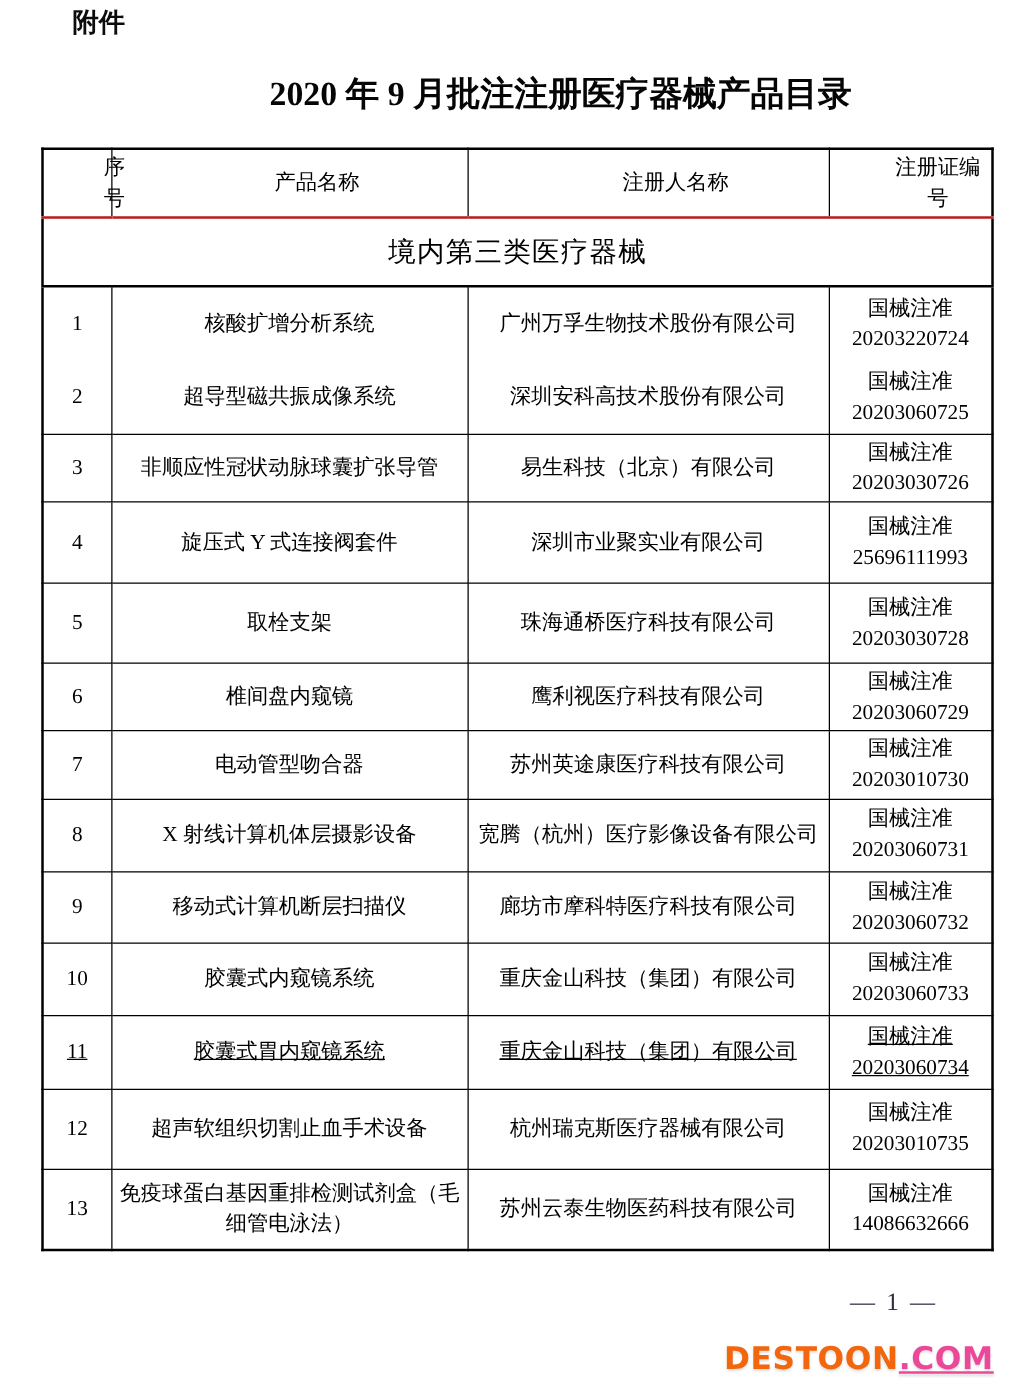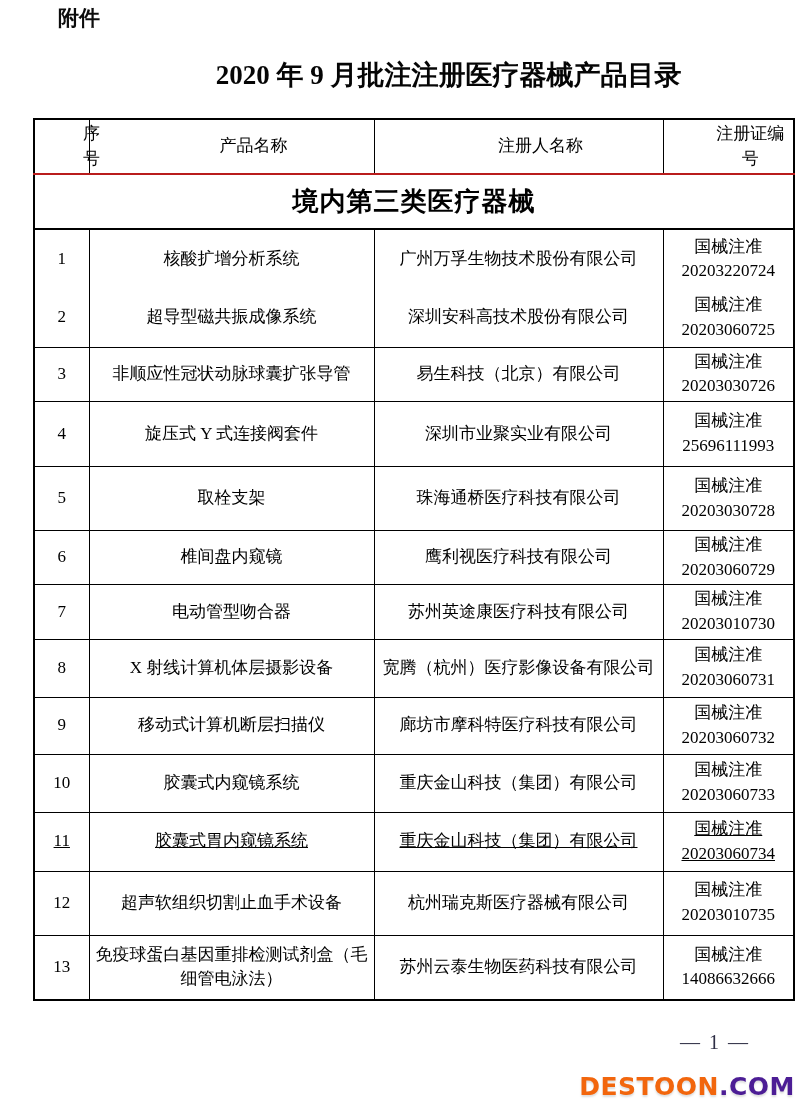--- a/index.html
+++ b/index.html
@@ -56,22 +56,22 @@
     text-align: center;
     vertical-align: middle;
     padding: 2px 4px;
     font-weight: normal;
     line-height: 1.45;
   }
   tr.header-row { height: 49px; }
   tr.header-row th { border-bottom: 2px solid #b91c1c; padding-left: 48px; }
   tr.section-row { height: 55px; }
   tr.section-row td {
-    font-size: 26px;
-    font-weight: bold;
+    font-size: 22px;
+    font-weight: normal;
     border-bottom: 2px solid #000;
     letter-spacing: 1px;
   }
   .cert-cell { line-height: 1.6; }
   
   tbody tr:nth-child(2)  { height: 59px; }
   tbody tr:nth-child(3)  { height: 59px; }
   tbody tr:nth-child(4)  { height: 54px; }
   tbody tr:nth-child(5)  { height: 65px; }
   tbody tr:nth-child(6)  { height: 64px; }
@@ -251,15 +251,15 @@
     <td class="cert-cell">
       <div>国械注准</div>
       <div>14086632666</div>
     </td>
   </tr>
       </tbody>
   </table>
 
   <div class="page-number">— 1 —</div>
 
-  <div class="watermark"><span style="color: rgb(242, 102, 13);">DESTOON</span><span style="color: #4c1d95;">.COM</span></div>
+  <div class="watermark"><span style="color: rgb(242, 102, 13);">DESTOON</span><span style="color: #ec4899; text-decoration: underline;">.COM</span></div>
 
 </div>
 
 </body></html>

